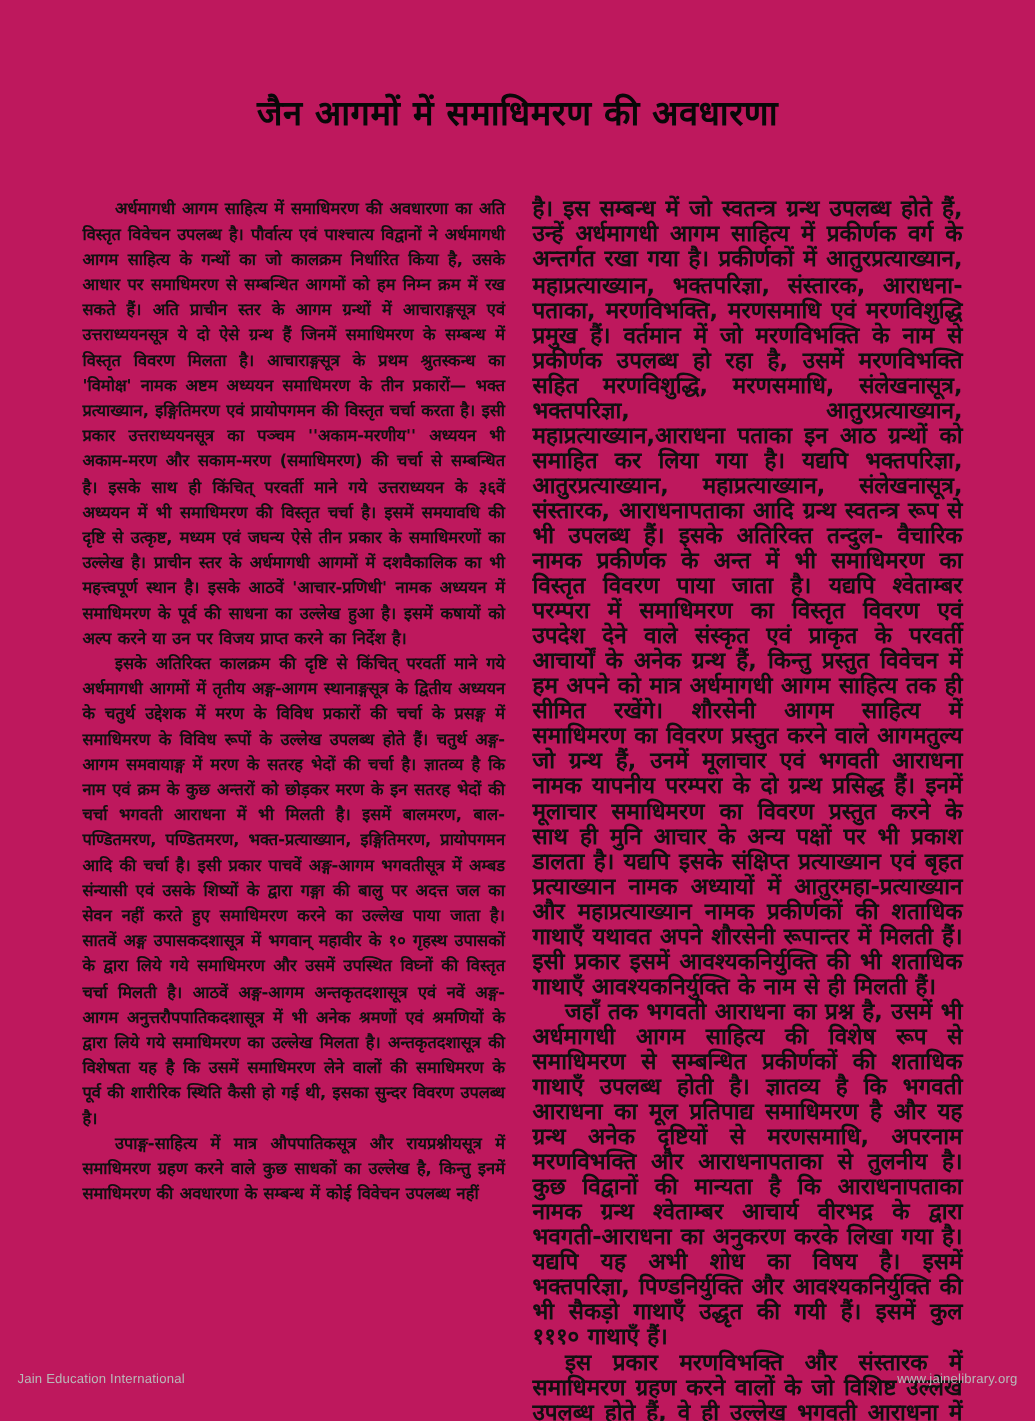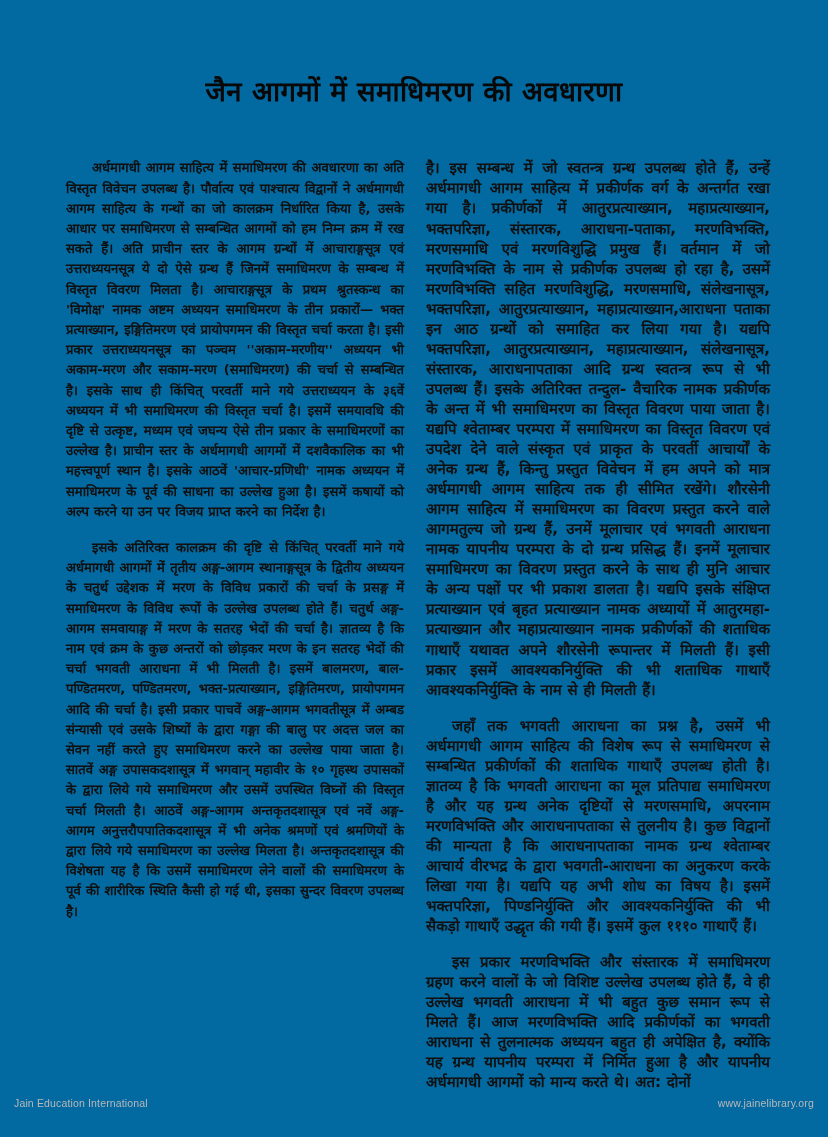--- a/index.html
+++ b/index.html
@@ -13,21 +13,21 @@
     height: 1137px;
     position: relative;
     overflow: hidden;
     font-family: "DejaVu Sans", "Liberation Sans", sans-serif;
     color: #0d0d0d;
   }
 
   .page {
     position: absolute;
     inset: 0;
-    background: #0369a1;
+    background: #be185d;
     display: flex;
     flex-direction: column;
   }
 
   
   .title-block {
     padding: 74px 40px 0 40px;
     text-align: center;
   }
   .doc-title {
@@ -65,28 +65,28 @@
     text-align: justify;
     text-justify: inter-word;
     font-size: 13.1px;
     line-height: 20.2px;
     color: #101010;
     text-indent: 26px;
     word-spacing: 0.5px;
     hyphens: none;
   }
   .column.right p.para {
-    font-size: 15px;
+    font-size: 18px;
     line-height: 20.05px;
   }
   p.para.cont {
     text-indent: 0;
   }
   p.para + p.para {
-    margin-top: 16px;
+    margin-top: 0px;
   }
 
   
   .footer {
     position: absolute;
     left: 0;
     right: 0;
     bottom: 24px;
     height: 20px;
     display: flex;
@@ -110,20 +110,21 @@
 
   <div class="title-block">
     <h1 class="doc-title">जैन आगमों में समाधिमरण की अवधारणा</h1>
   </div>
 
   <div class="body-area">
 
     <div class="column left">
       <p class="para">अर्धमागधी आगम साहित्य में समाधिमरण की अवधारणा का अति विस्तृत विवेचन उपलब्ध है। पौर्वात्य एवं पाश्चात्य विद्वानों ने अर्धमागधी आगम साहित्य के गन्थों का जो कालक्रम निर्धारित किया है, उसके आधार पर समाधिमरण से सम्बन्धित आगमों को हम निम्न क्रम में रख सकते हैं। अति प्राचीन स्तर के आगम ग्रन्थों में आचाराङ्गसूत्र एवं उत्तराध्ययनसूत्र ये दो ऐसे ग्रन्थ हैं जिनमें समाधिमरण के सम्बन्ध में विस्तृत विवरण मिलता है। आचाराङ्गसूत्र के प्रथम श्रुतस्कन्ध का 'विमोक्ष' नामक अष्टम अध्ययन समाधिमरण के तीन प्रकारों— भक्त प्रत्याख्यान, इङ्गितिमरण एवं प्रायोपगमन की विस्तृत चर्चा करता है। इसी प्रकार उत्तराध्ययनसूत्र का पञ्चम ''अकाम-मरणीय'' अध्ययन भी अकाम-मरण और सकाम-मरण (समाधिमरण) की चर्चा से सम्बन्धित है। इसके साथ ही किंचित् परवर्ती माने गये उत्तराध्ययन के ३६वें अध्ययन में भी समाधिमरण की विस्तृत चर्चा है। इसमें समयावधि की दृष्टि से उत्कृष्ट, मध्यम एवं जघन्य ऐसे तीन प्रकार के समाधिमरणों का उल्लेख है। प्राचीन स्तर के अर्धमागधी आगमों में दशवैकालिक का भी महत्त्वपूर्ण स्थान है। इसके आठवें 'आचार-प्रणिधी' नामक अध्ययन में समाधिमरण के पूर्व की साधना का उल्लेख हुआ है। इसमें कषायों को अल्प करने या उन पर विजय प्राप्त करने का निर्देश है।</p>
       <p class="para">इसके अतिरिक्त कालक्रम की दृष्टि से किंचित् परवर्ती माने गये अर्धमागधी आगमों में तृतीय अङ्ग-आगम स्थानाङ्गसूत्र के द्वितीय अध्ययन के चतुर्थ उद्देशक में मरण के विविध प्रकारों की चर्चा के प्रसङ्ग में समाधिमरण के विविध रूपों के उल्लेख उपलब्ध होते हैं। चतुर्थ अङ्ग-आगम समवायाङ्ग में मरण के सतरह भेदों की चर्चा है। ज्ञातव्य है कि नाम एवं क्रम के कुछ अन्तरों को छोड़कर मरण के इन सतरह भेदों की चर्चा भगवती आराधना में भी मिलती है। इसमें बालमरण, बाल- पण्डितमरण, पण्डितमरण, भक्त-प्रत्याख्यान, इङ्गितिमरण, प्रायोपगमन आदि की चर्चा है। इसी प्रकार पाचवें अङ्ग-आगम भगवतीसूत्र में अम्बड संन्यासी एवं उसके शिष्यों के द्वारा गङ्गा की बालु पर अदत्त जल का सेवन नहीं करते हुए समाधिमरण करने का उल्लेख पाया जाता है। सातवें अङ्ग उपासकदशासूत्र में भगवान् महावीर के १० गृहस्थ उपासकों के द्वारा लिये गये समाधिमरण और उसमें उपस्थित विघ्नों की विस्तृत चर्चा मिलती है। आठवें अङ्ग-आगम अन्तकृतदशासूत्र एवं नवें अङ्ग-आगम अनुत्तरौपपातिकदशासूत्र में भी अनेक श्रमणों एवं श्रमणियों के द्वारा लिये गये समाधिमरण का उल्लेख मिलता है। अन्तकृतदशासूत्र की विशेषता यह है कि उसमें समाधिमरण लेने वालों की समाधिमरण के पूर्व की शारीरिक स्थिति कैसी हो गई थी, इसका सुन्दर विवरण उपलब्ध है।</p>
+      <p class="para">उपाङ्ग-साहित्य में मात्र औपपातिकसूत्र और रायप्रश्नीयसूत्र में समाधिमरण ग्रहण करने वाले कुछ साधकों का उल्लेख है, किन्तु इनमें समाधिमरण की अवधारणा के सम्बन्ध में कोई विवेचन उपलब्ध नहीं</p>
     </div>
 
     <div class="column right">
       <p class="para cont">है। इस सम्बन्ध में जो स्वतन्त्र ग्रन्थ उपलब्ध होते हैं, उन्हें अर्धमागधी आगम साहित्य में प्रकीर्णक वर्ग के अन्तर्गत रखा गया है। प्रकीर्णकों में आतुरप्रत्याख्यान, महाप्रत्याख्यान, भक्तपरिज्ञा, संस्तारक, आराधना-पताका, मरणविभक्ति, मरणसमाधि एवं मरणविशुद्धि प्रमुख हैं। वर्तमान में जो मरणविभक्ति के नाम से प्रकीर्णक उपलब्ध हो रहा है, उसमें मरणविभक्ति सहित मरणविशुद्धि, मरणसमाधि, संलेखनासूत्र, भक्तपरिज्ञा, आतुरप्रत्याख्यान, महाप्रत्याख्यान,आराधना पताका इन आठ ग्रन्थों को समाहित कर लिया गया है। यद्यपि भक्तपरिज्ञा, आतुरप्रत्याख्यान, महाप्रत्याख्यान, संलेखनासूत्र, संस्तारक, आराधनापताका आदि ग्रन्थ स्वतन्त्र रूप से भी उपलब्ध हैं। इसके अतिरिक्त तन्दुल- वैचारिक नामक प्रकीर्णक के अन्त में भी समाधिमरण का विस्तृत विवरण पाया जाता है। यद्यपि श्वेताम्बर परम्परा में समाधिमरण का विस्तृत विवरण एवं उपदेश देने वाले संस्कृत एवं प्राकृत के परवर्ती आचार्यों के अनेक ग्रन्थ हैं, किन्तु प्रस्तुत विवेचन में हम अपने को मात्र अर्धमागधी आगम साहित्य तक ही सीमित रखेंगे। शौरसेनी आगम साहित्य में समाधिमरण का विवरण प्रस्तुत करने वाले आगमतुल्य जो ग्रन्थ हैं, उनमें मूलाचार एवं भगवती आराधना नामक यापनीय परम्परा के दो ग्रन्थ प्रसिद्ध हैं। इनमें मूलाचार समाधिमरण का विवरण प्रस्तुत करने के साथ ही मुनि आचार के अन्य पक्षों पर भी प्रकाश डालता है। यद्यपि इसके संक्षिप्त प्रत्याख्यान एवं बृहत प्रत्याख्यान नामक अध्यायों में आतुरमहा-प्रत्याख्यान और महाप्रत्याख्यान नामक प्रकीर्णकों की शताधिक गाथाएँ यथावत अपने शौरसेनी रूपान्तर में मिलती हैं। इसी प्रकार इसमें आवश्यकनिर्युक्ति की भी शताधिक गाथाएँ आवश्यकनिर्युक्ति के नाम से ही मिलती हैं।</p>
       <p class="para">जहाँ तक भगवती आराधना का प्रश्न है, उसमें भी अर्धमागधी आगम साहित्य की विशेष रूप से समाधिमरण से सम्बन्धित प्रकीर्णकों की शताधिक गाथाएँ उपलब्ध होती है। ज्ञातव्य है कि भगवती आराधना का मूल प्रतिपाद्य समाधिमरण है और यह ग्रन्थ अनेक दृष्टियों से मरणसमाधि, अपरनाम मरणविभक्ति और आराधनापताका से तुलनीय है। कुछ विद्वानों की मान्यता है कि आराधनापताका नामक ग्रन्थ श्वेताम्बर आचार्य वीरभद्र के द्वारा भवगती-आराधना का अनुकरण करके लिखा गया है। यद्यपि यह अभी शोध का विषय है। इसमें भक्तपरिज्ञा, पिण्डनिर्युक्ति और आवश्यकनिर्युक्ति की भी सैकड़ो गाथाएँ उद्धृत की गयी हैं। इसमें कुल १११० गाथाएँ हैं।</p>
       <p class="para">इस प्रकार मरणविभक्ति और संस्तारक में समाधिमरण ग्रहण करने वालों के जो विशिष्ट उल्लेख उपलब्ध होते हैं, वे ही उल्लेख भगवती आराधना में भी बहुत कुछ समान रूप से मिलते हैं। आज मरणविभक्ति आदि प्रकीर्णकों का भगवती आराधना से तुलनात्मक अध्ययन बहुत ही अपेक्षित है, क्योंकि यह ग्रन्थ यापनीय परम्परा में निर्मित हुआ है और यापनीय अर्धमागधी आगमों को मान्य करते थे। अत: दोनों</p>
     </div>
 
   </div>
 

